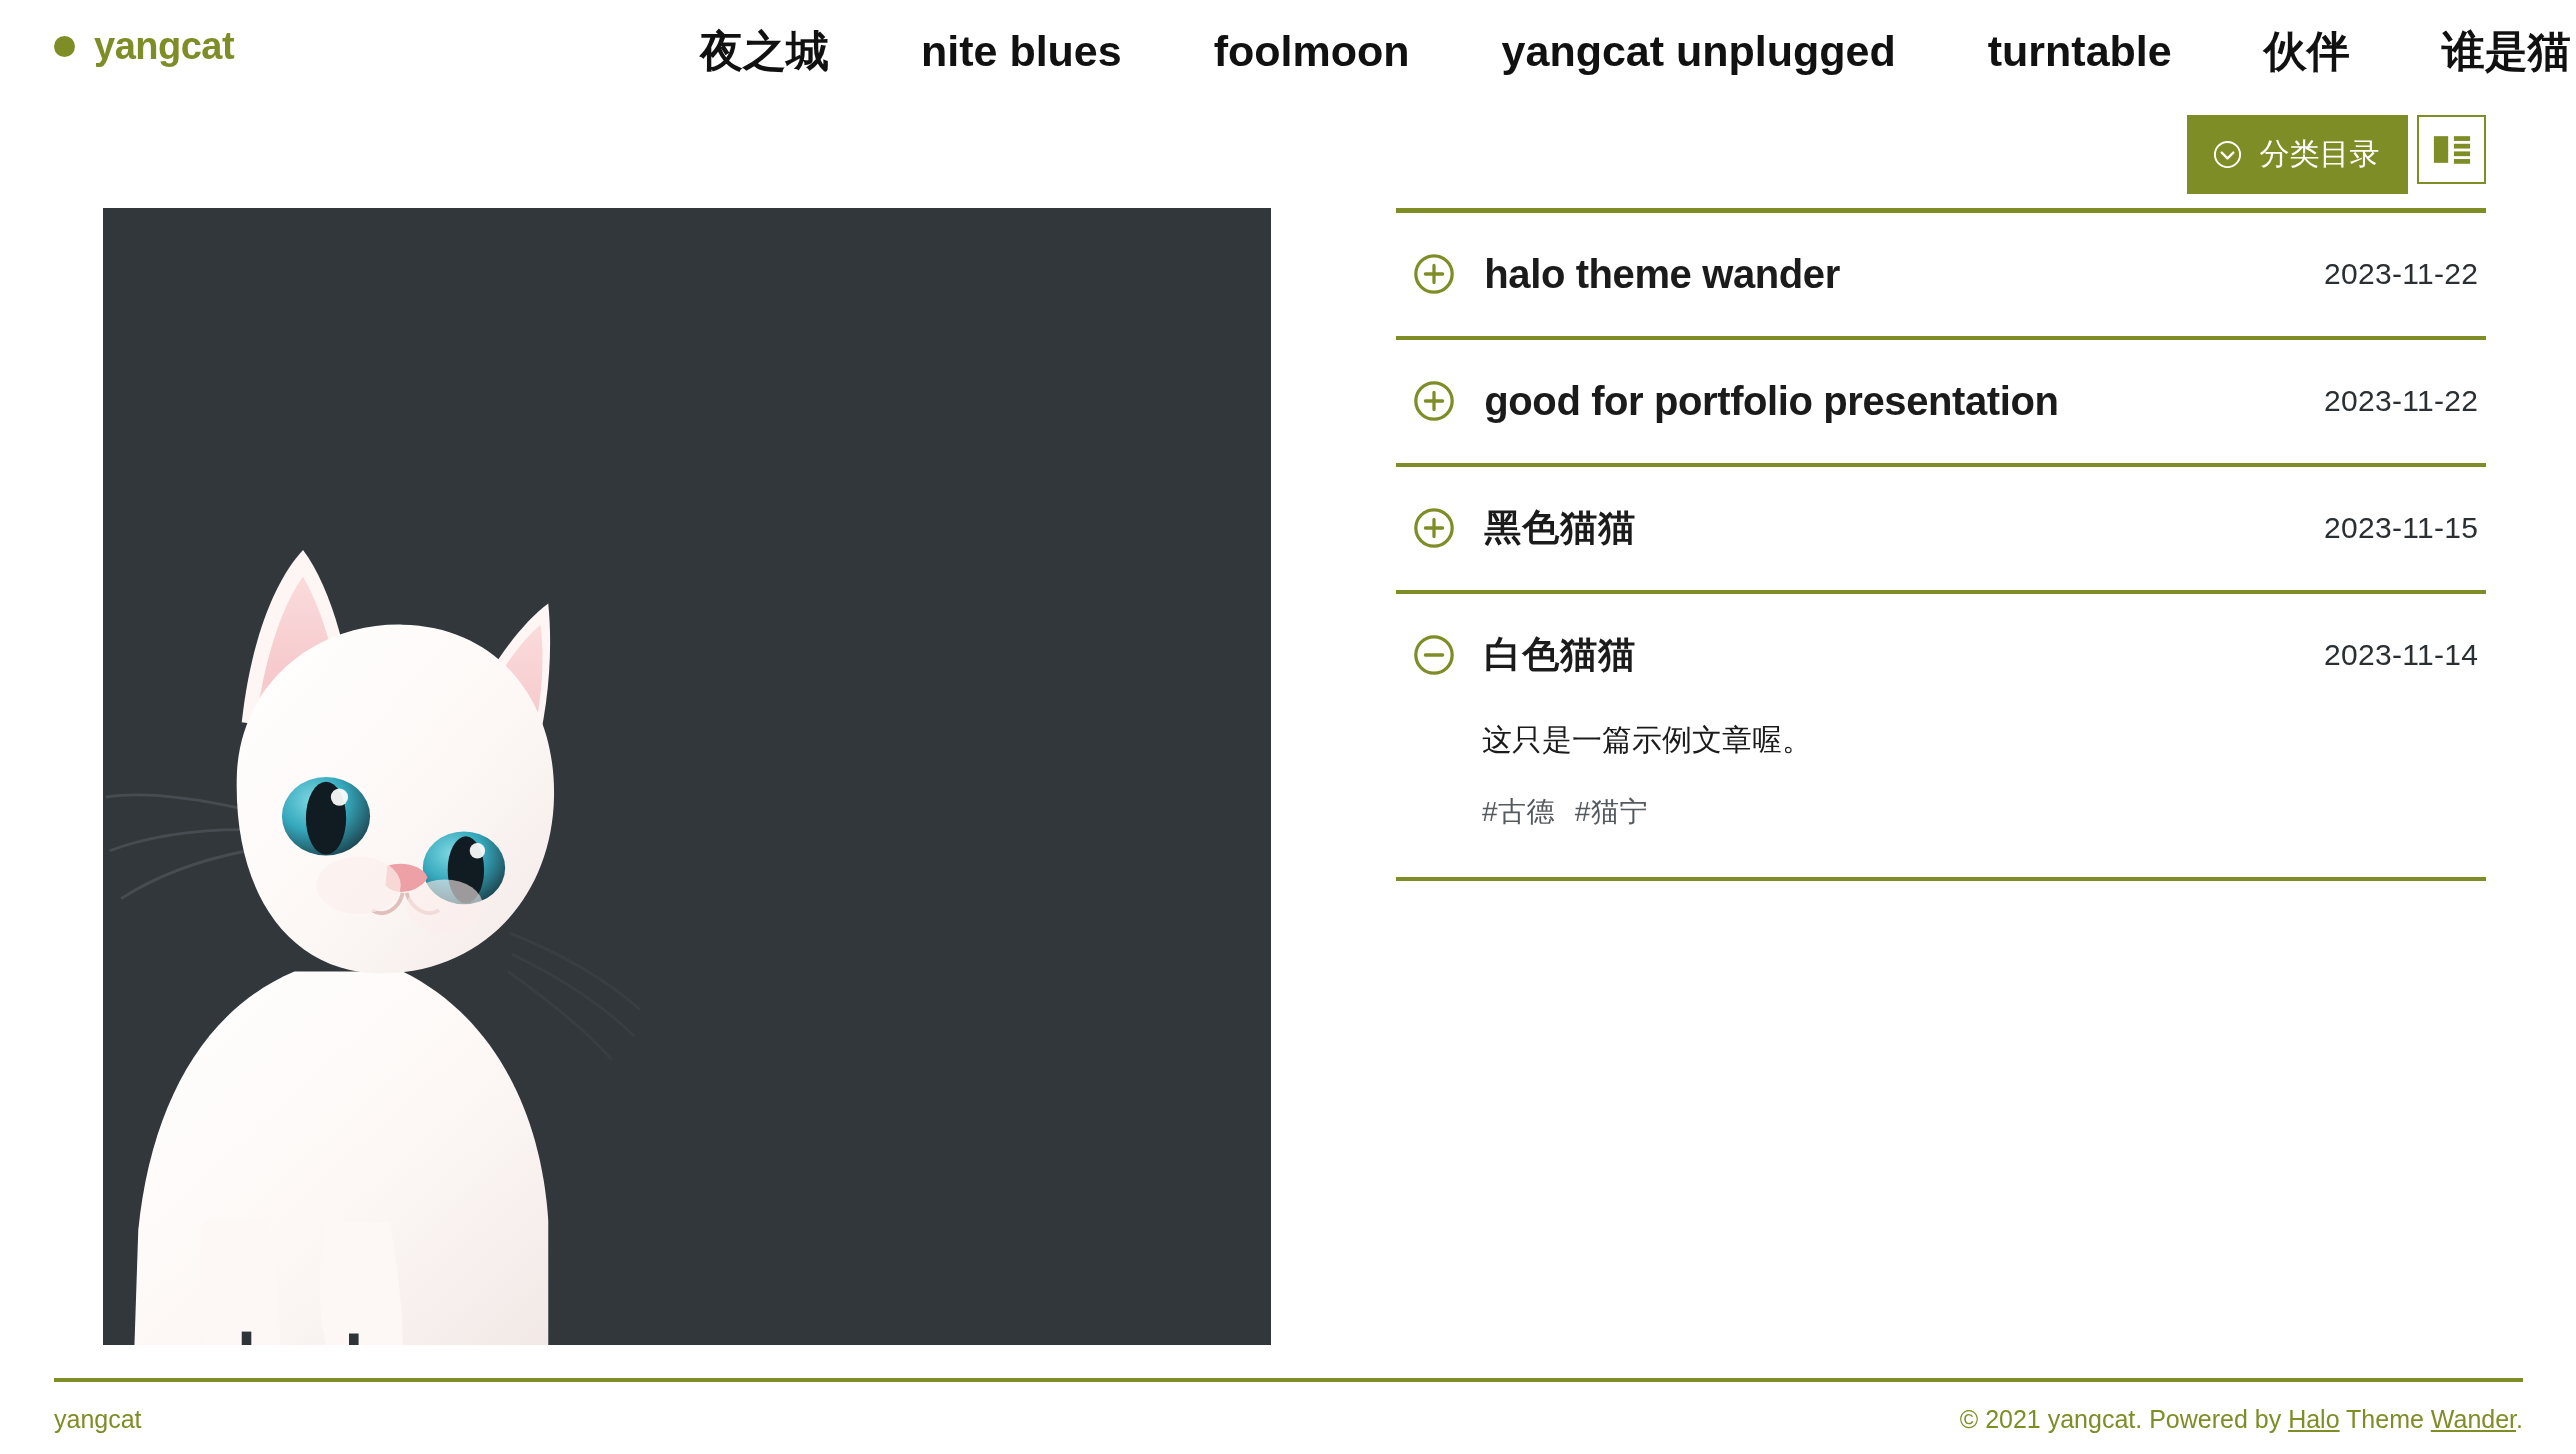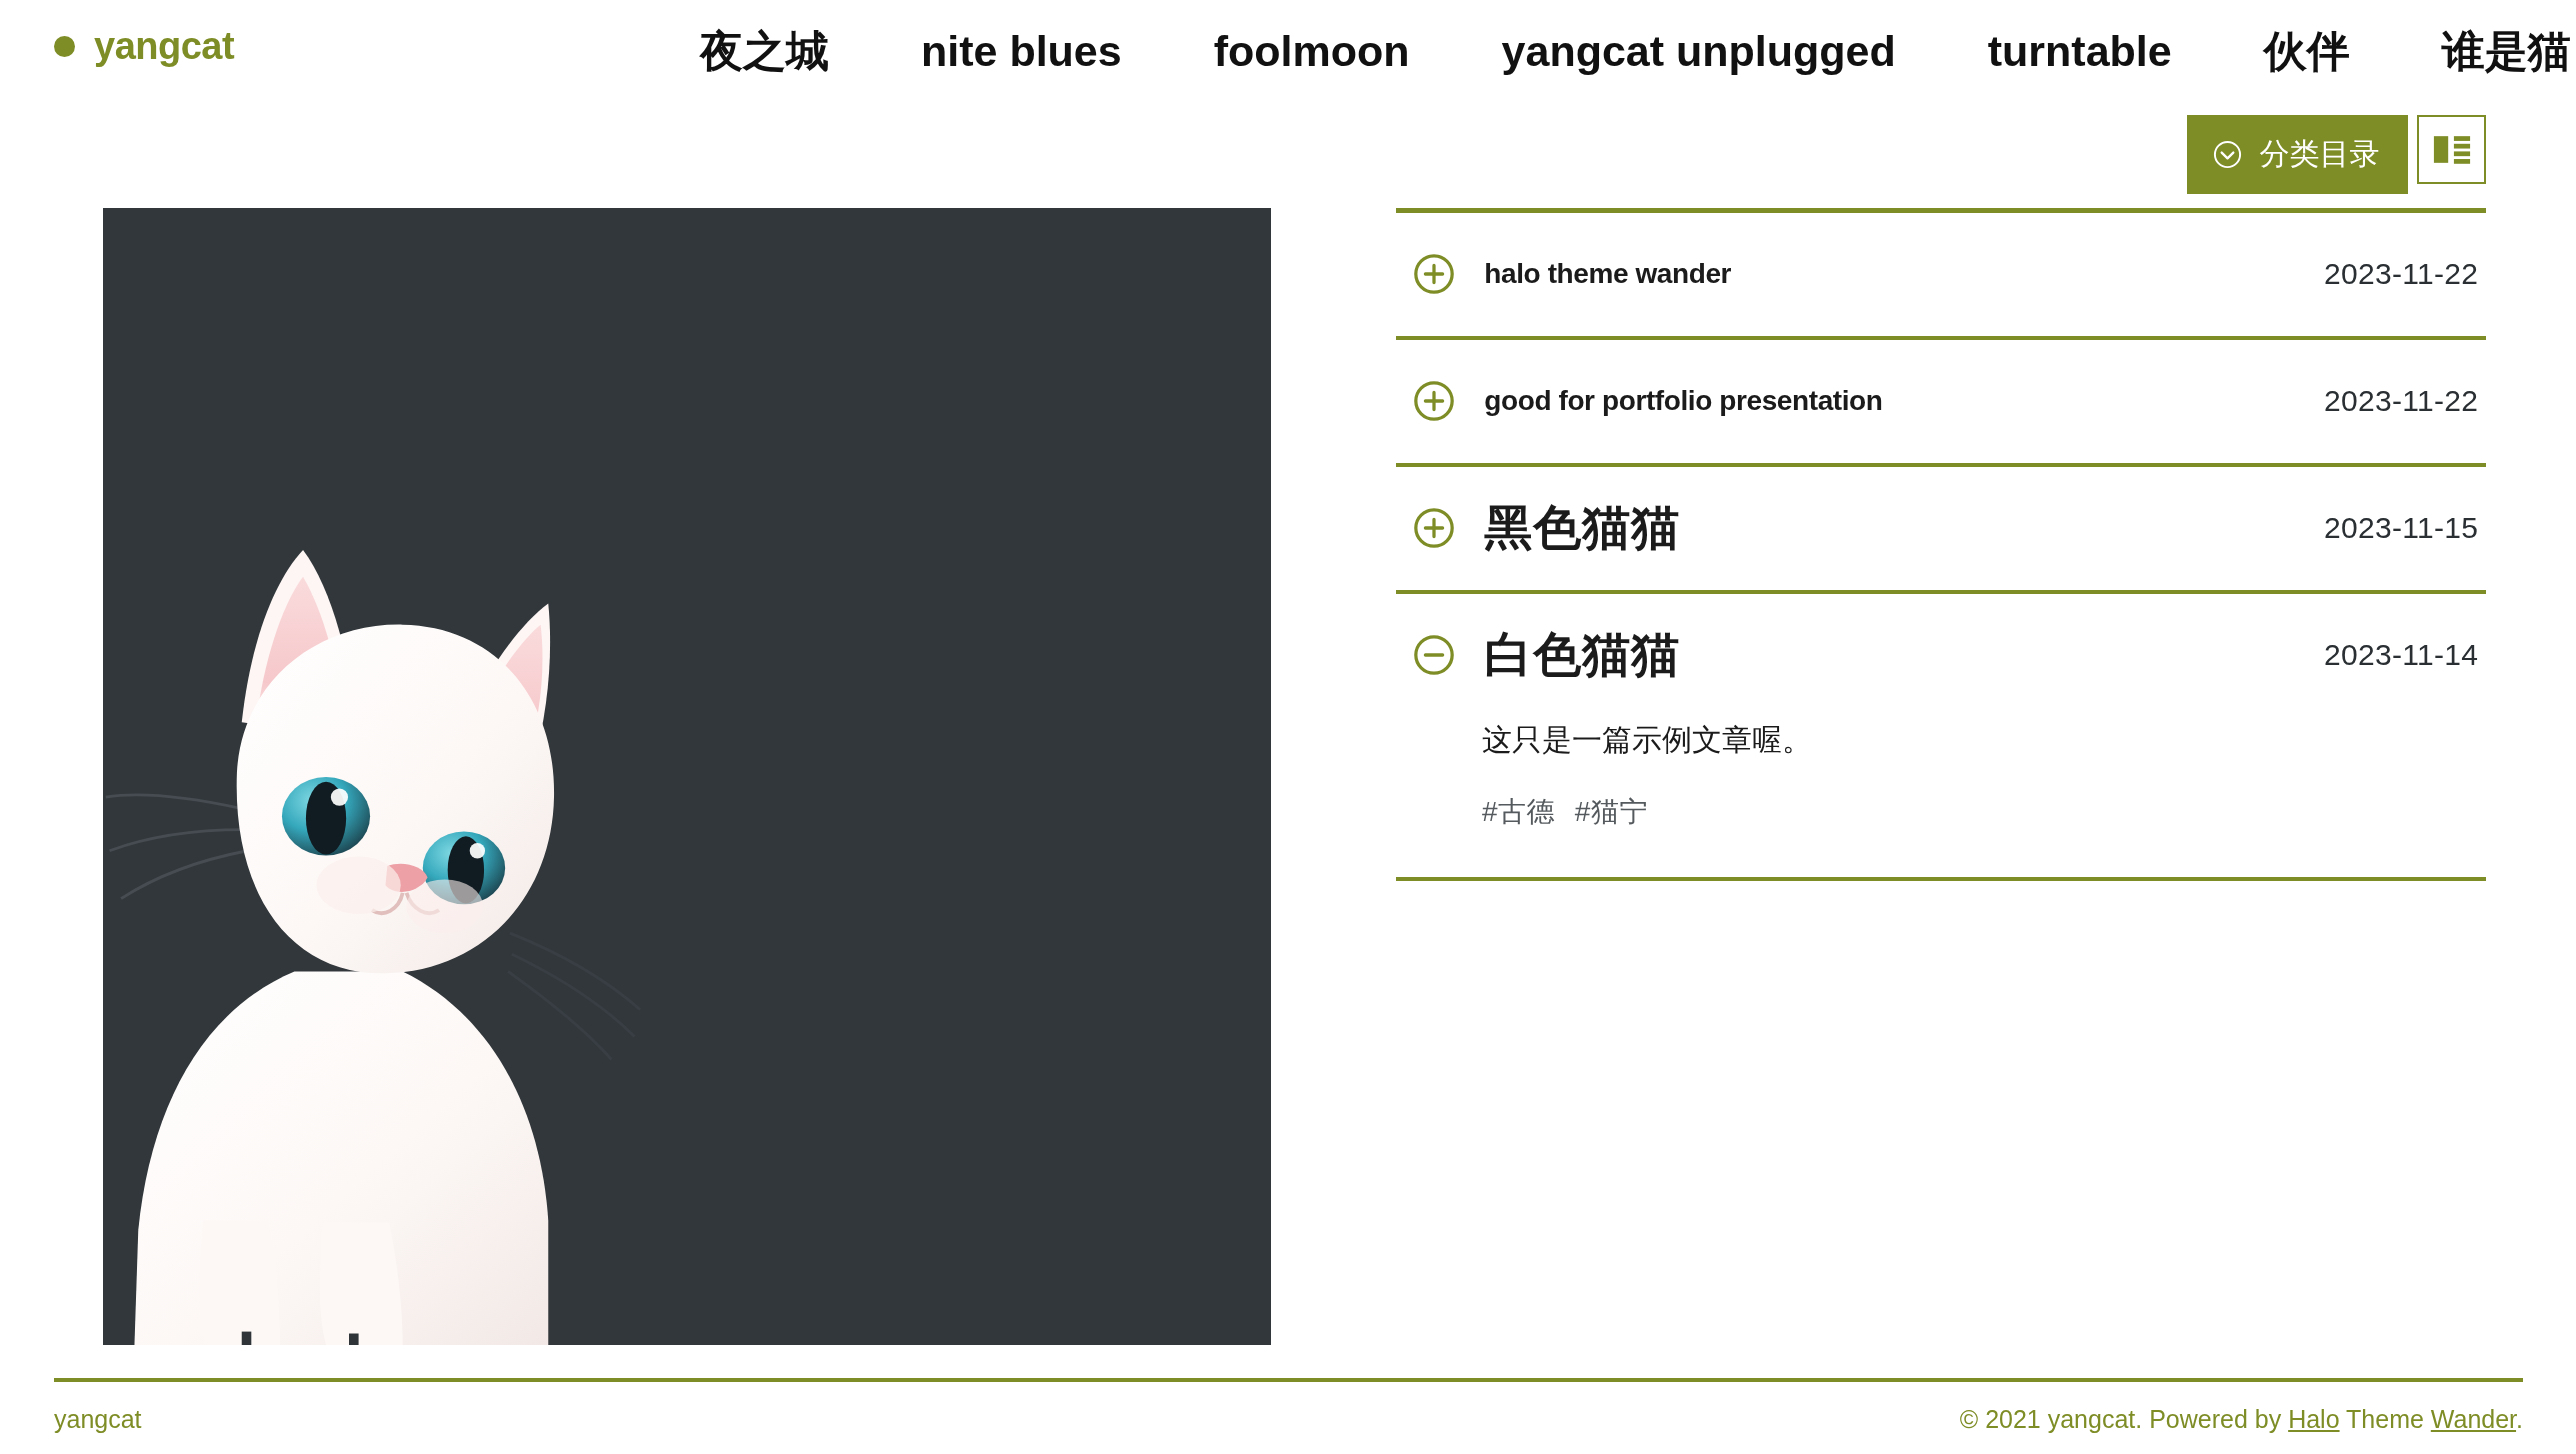--- a/index.html
+++ b/index.html
@@ -157,29 +157,29 @@
 
   .toggle-icon {
     flex: 0 0 auto;
     width: 44px; height: 44px;
     margin-left: 16.3px;
     margin-right: 28px;
   }
   .toggle-icon svg { display: block; }
 
   .post-title {
-    font-size: 28px;
+    font-size: 40px;
     font-weight: bold;
     color: #1b1b1b;
     letter-spacing: -0.4px;
     line-height: 1.1;
     flex: 1 1 auto;
     white-space: nowrap;
   }
-  .post-title.cjk { font-size: 48px; letter-spacing: 1px; }
+  .post-title.cjk { font-size: 37px; letter-spacing: 1px; }
 
   .post-date {
     flex: 0 0 auto;
     font-size: 30px;
     color: #2a2f33;
     white-space: nowrap;
     padding-right: 7.7px;
     letter-spacing: 0.3px;
   }
 

